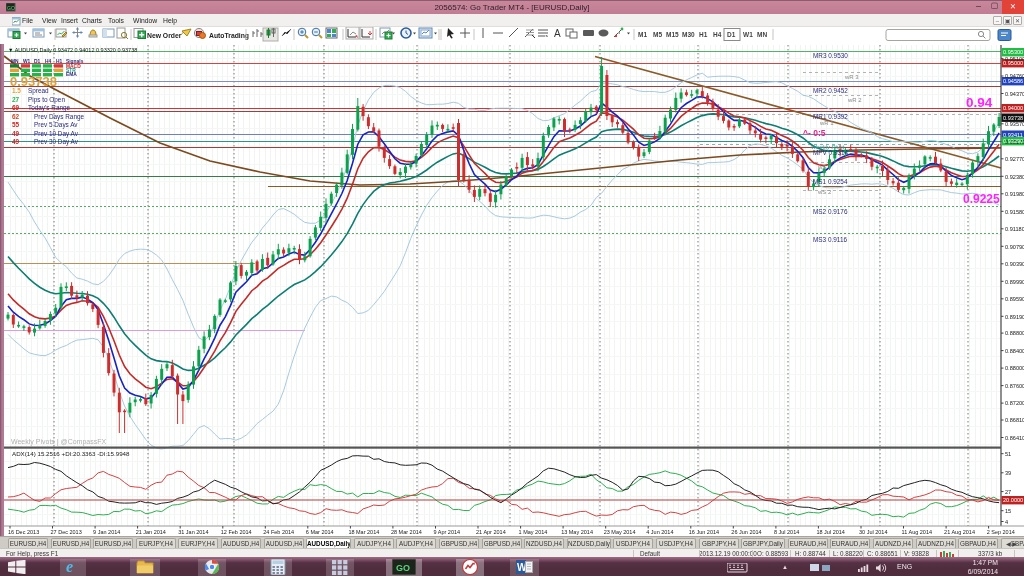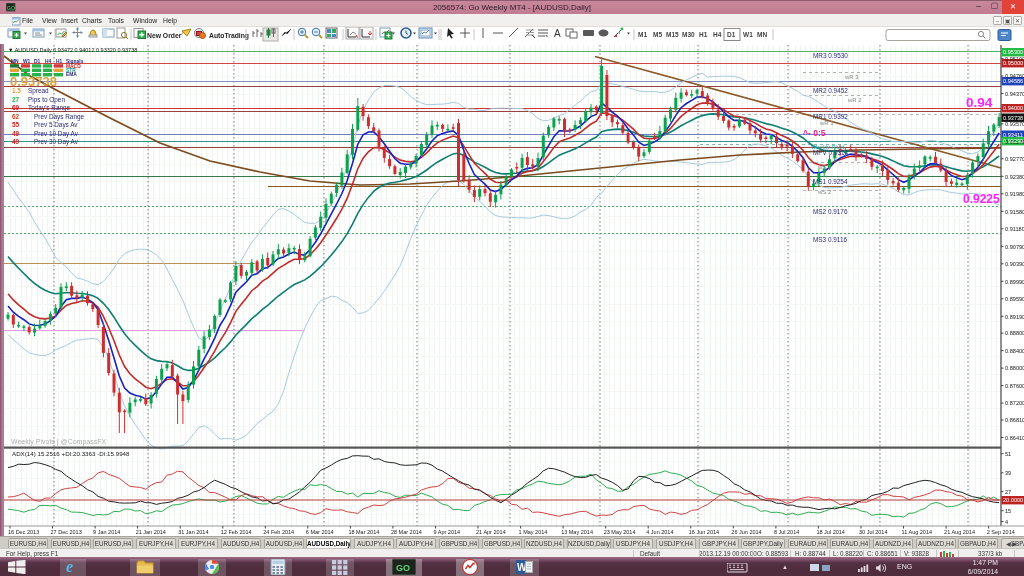--- a/index.html
+++ b/index.html
@@ -14,21 +14,21 @@
 #statusbar{left:0;top:548px;width:1024px;height:9px;background:#f1f0ee;border-top:1px solid #c8c5c0;font-size:6.3px;color:#333}
 #statusbar span{position:absolute;top:1px}
 #taskbar{left:0;top:557px;width:1024px;height:19px;background:linear-gradient(#9b6c82 0%,#8a5a72 10%,#553145 30%,#4f2d3d 60%,#4f2d3d 100%)}
 .vsep{position:absolute;width:1px;background:#c8c5c0}
 </style></head><body>
 <div id="titlebar" class="abs"></div>
 <svg class="abs" style="left:6px;top:3px" width="10" height="9">
     <rect width="9" height="8" fill="#20281e" stroke="#4a584a"></rect>
     <text x="1" y="6.5" font-size="5" fill="#5ad47a">GO</text>
   </svg>
-<div id="titletxt" class="abs">2056574: Go Weekly MT4 - [AUDUSD,Daily]</div>
+<div id="titletxt" class="abs">2056574: Go Trader MT4 - [EURUSD,Daily]</div>
 <div class="abs" style="left:972px;top:1px;width:13px;height:12px;color:#3a2a33;font-size:9px;text-align:center">–</div>
 <div class="abs" style="left:988px;top:1px;width:13px;height:12px;color:#3a2a33;font-size:8px;text-align:center">▢</div>
 <div id="closebtn" class="abs">✕</div>
 <div id="menubar" class="abs">
     <svg class="abs" style="left:12px;top:2.5px" width="9" height="9">
       <rect x="0" y="0.5" width="8" height="7.5" fill="#fff" stroke="#7a9ab8"></rect>
       <rect x="0" y="0.5" width="8" height="2" fill="#9fc2e0"></rect>
       <path d="M1.5 6l1.5-2 1.5 1 2.5-2.5" stroke="#2a7a3a" fill="none" stroke-width="0.8"></path>
     </svg>
     <span style="left:22px">File</span>

